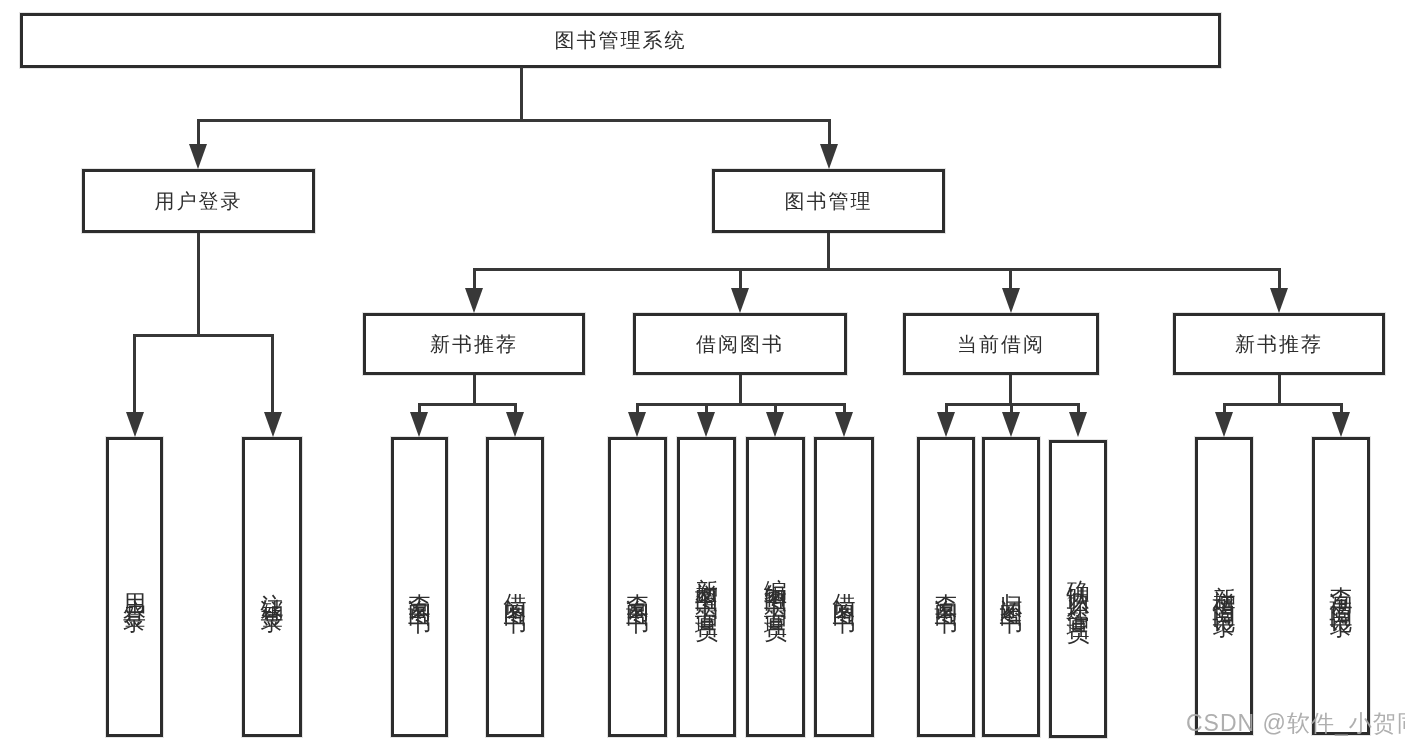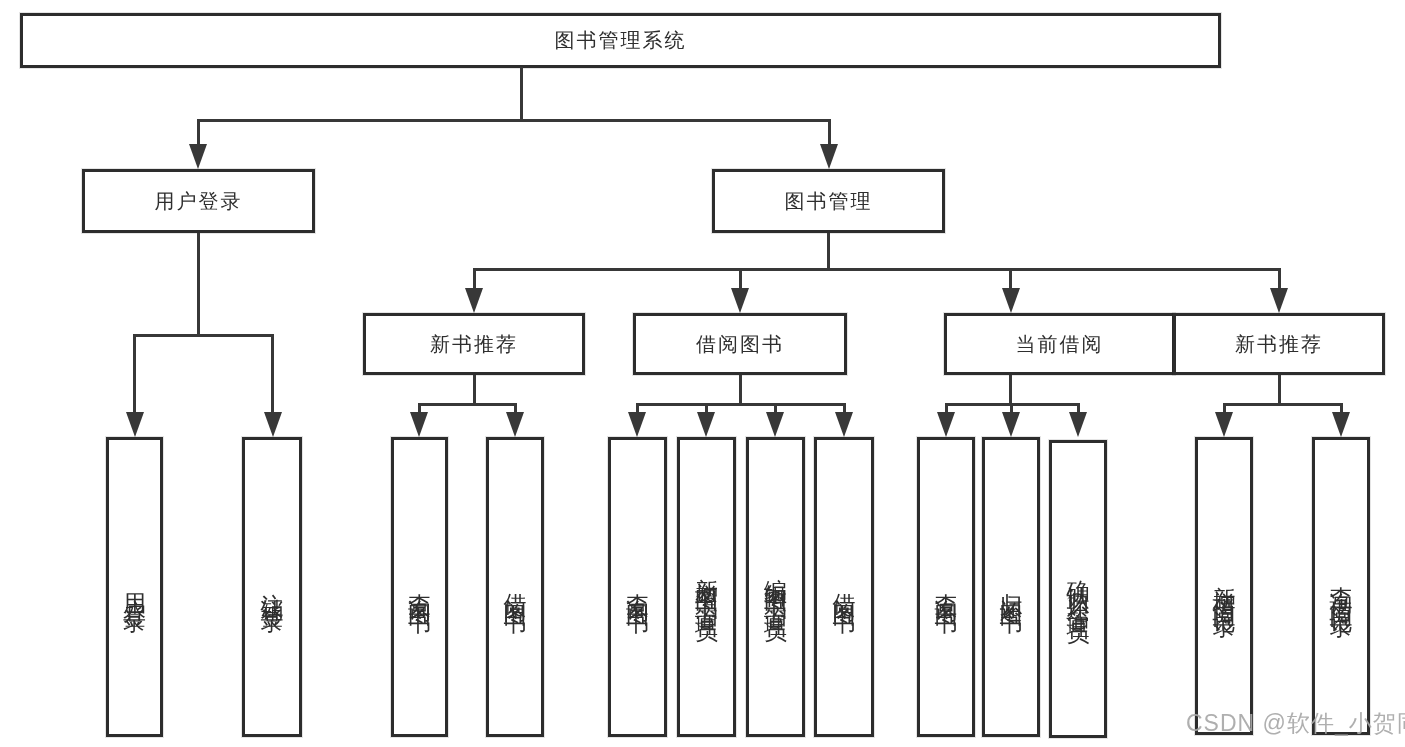--- a/index.html
+++ b/index.html
@@ -81,21 +81,21 @@
   <div class="ahead" style="left:465px; top:288px;"></div>
   <div class="vline" style="left:739px; top:268px; height:22px;"></div>
   <div class="ahead" style="left:731px; top:288px;"></div>
   <div class="vline" style="left:1009px; top:268px; height:22px;"></div>
   <div class="ahead" style="left:1002px; top:288px;"></div>
   <div class="vline" style="left:1278px; top:268px; height:22px;"></div>
   <div class="ahead" style="left:1270px; top:288px;"></div>
 
   <div class="box hbox" style="left:363px; top:313px; width:222px; height:62px;">新书推荐</div>
   <div class="box hbox" style="left:633px; top:313px; width:214px; height:62px;">借阅图书</div>
-  <div class="box hbox" style="left:903px; top:313px; width:231px; height:62px;margin-left:41px;">当前借阅</div>
+  <div class="box hbox" style="left:903px; top:313px; width:196px; height:62px;">当前借阅</div>
   <div class="box hbox" style="left:1173px; top:313px; width:212px; height:62px;">新书推荐</div>
 
   <div class="vline" style="left:473px; top:375px; height:30px;"></div>
   <div class="hline" style="left:418px; top:403px; width:98px;"></div>
   <div class="vline" style="left:418px; top:403px; height:10px;"></div>
   <div class="ahead" style="left:410px; top:412px;"></div>
   <div class="vline" style="left:514px; top:403px; height:10px;"></div>
   <div class="ahead" style="left:506px; top:412px;"></div>
 
   <div class="vline" style="left:739px; top:375px; height:30px;"></div>

